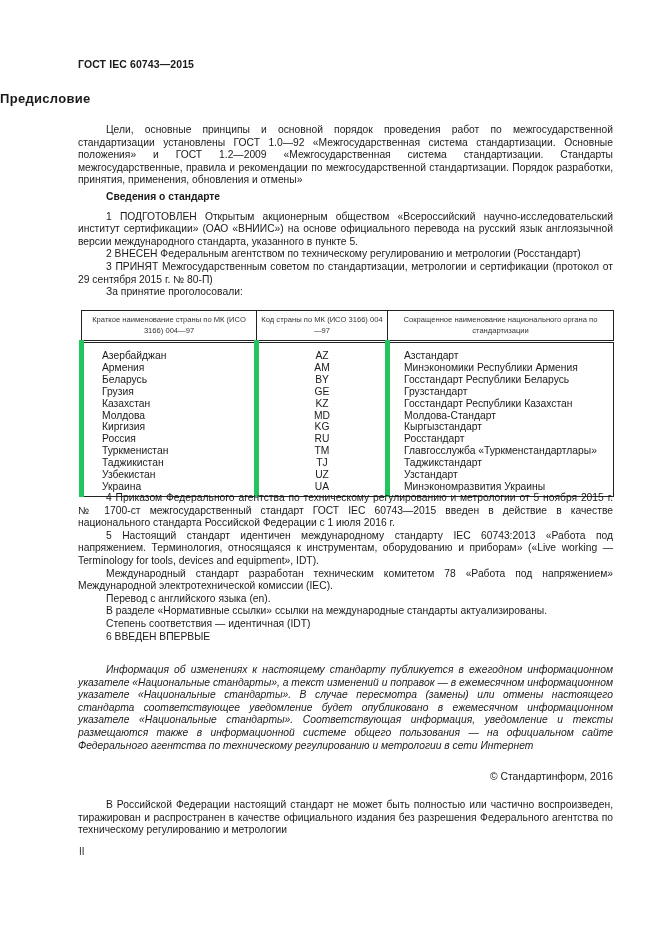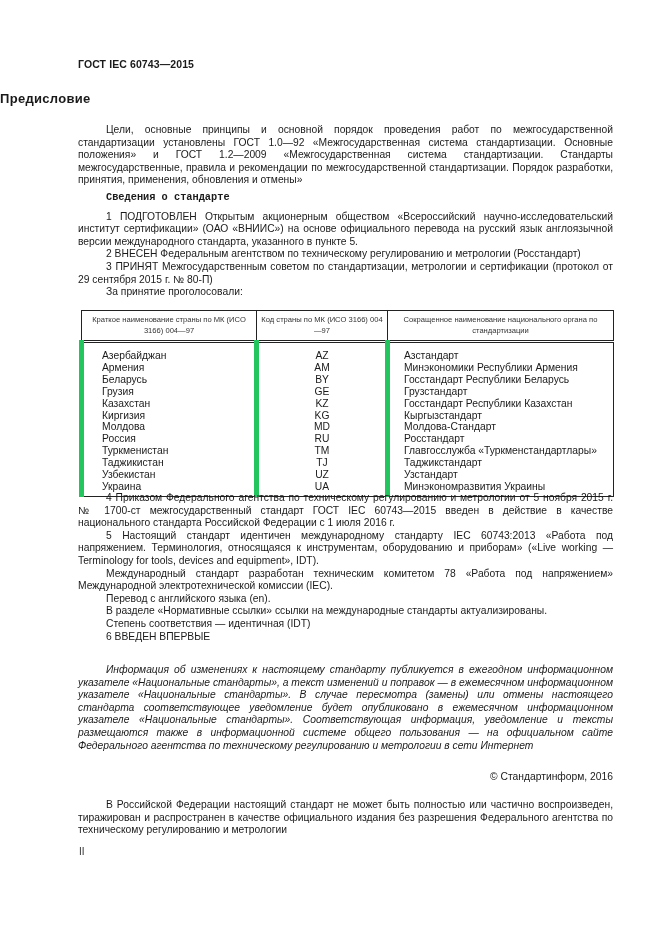--- a/index.html
+++ b/index.html
@@ -41,21 +41,20 @@
       text-align: justify;
     }
     .para {
       margin: 0;
       text-indent: 28px;
     }
     .subhead {
       font-weight: bold;
       margin: 0;
       text-indent: 28px;
-      font-family: Liberation Mono, monospace;
     }
     .italic { font-style: italic; }
     .right { text-align: right; }
 
     table.vote {
       position: absolute;
       left: 79px;
       top: 310px;
       width: 535px;
       border-collapse: collapse;
@@ -144,28 +143,28 @@
       <td class="c1">Грузия</td>
       <td class="c2">GE</td>
       <td class="c3">Грузстандарт</td>
     </tr>
     <tr>
       <td class="c1">Казахстан</td>
       <td class="c2">KZ</td>
       <td class="c3">Госстандарт Республики Казахстан</td>
     </tr>
     <tr>
+      <td class="c1">Молдова</td>
+      <td class="c2">MD</td>
+      <td class="c3">Молдова-Стандарт</td>
+    </tr>
+    <tr>
       <td class="c1">Киргизия</td>
       <td class="c2">KG</td>
       <td class="c3">Кыргызстандарт</td>
-    </tr>
-    <tr>
-      <td class="c1">Молдова</td>
-      <td class="c2">MD</td>
-      <td class="c3">Молдова-Стандарт</td>
     </tr>
     <tr>
       <td class="c1">Россия</td>
       <td class="c2">RU</td>
       <td class="c3">Росстандарт</td>
     </tr>
     <tr>
       <td class="c1">Туркменистан</td>
       <td class="c2">TM</td>
       <td class="c3">Главгосслужба «Туркменстандартлары»</td>

